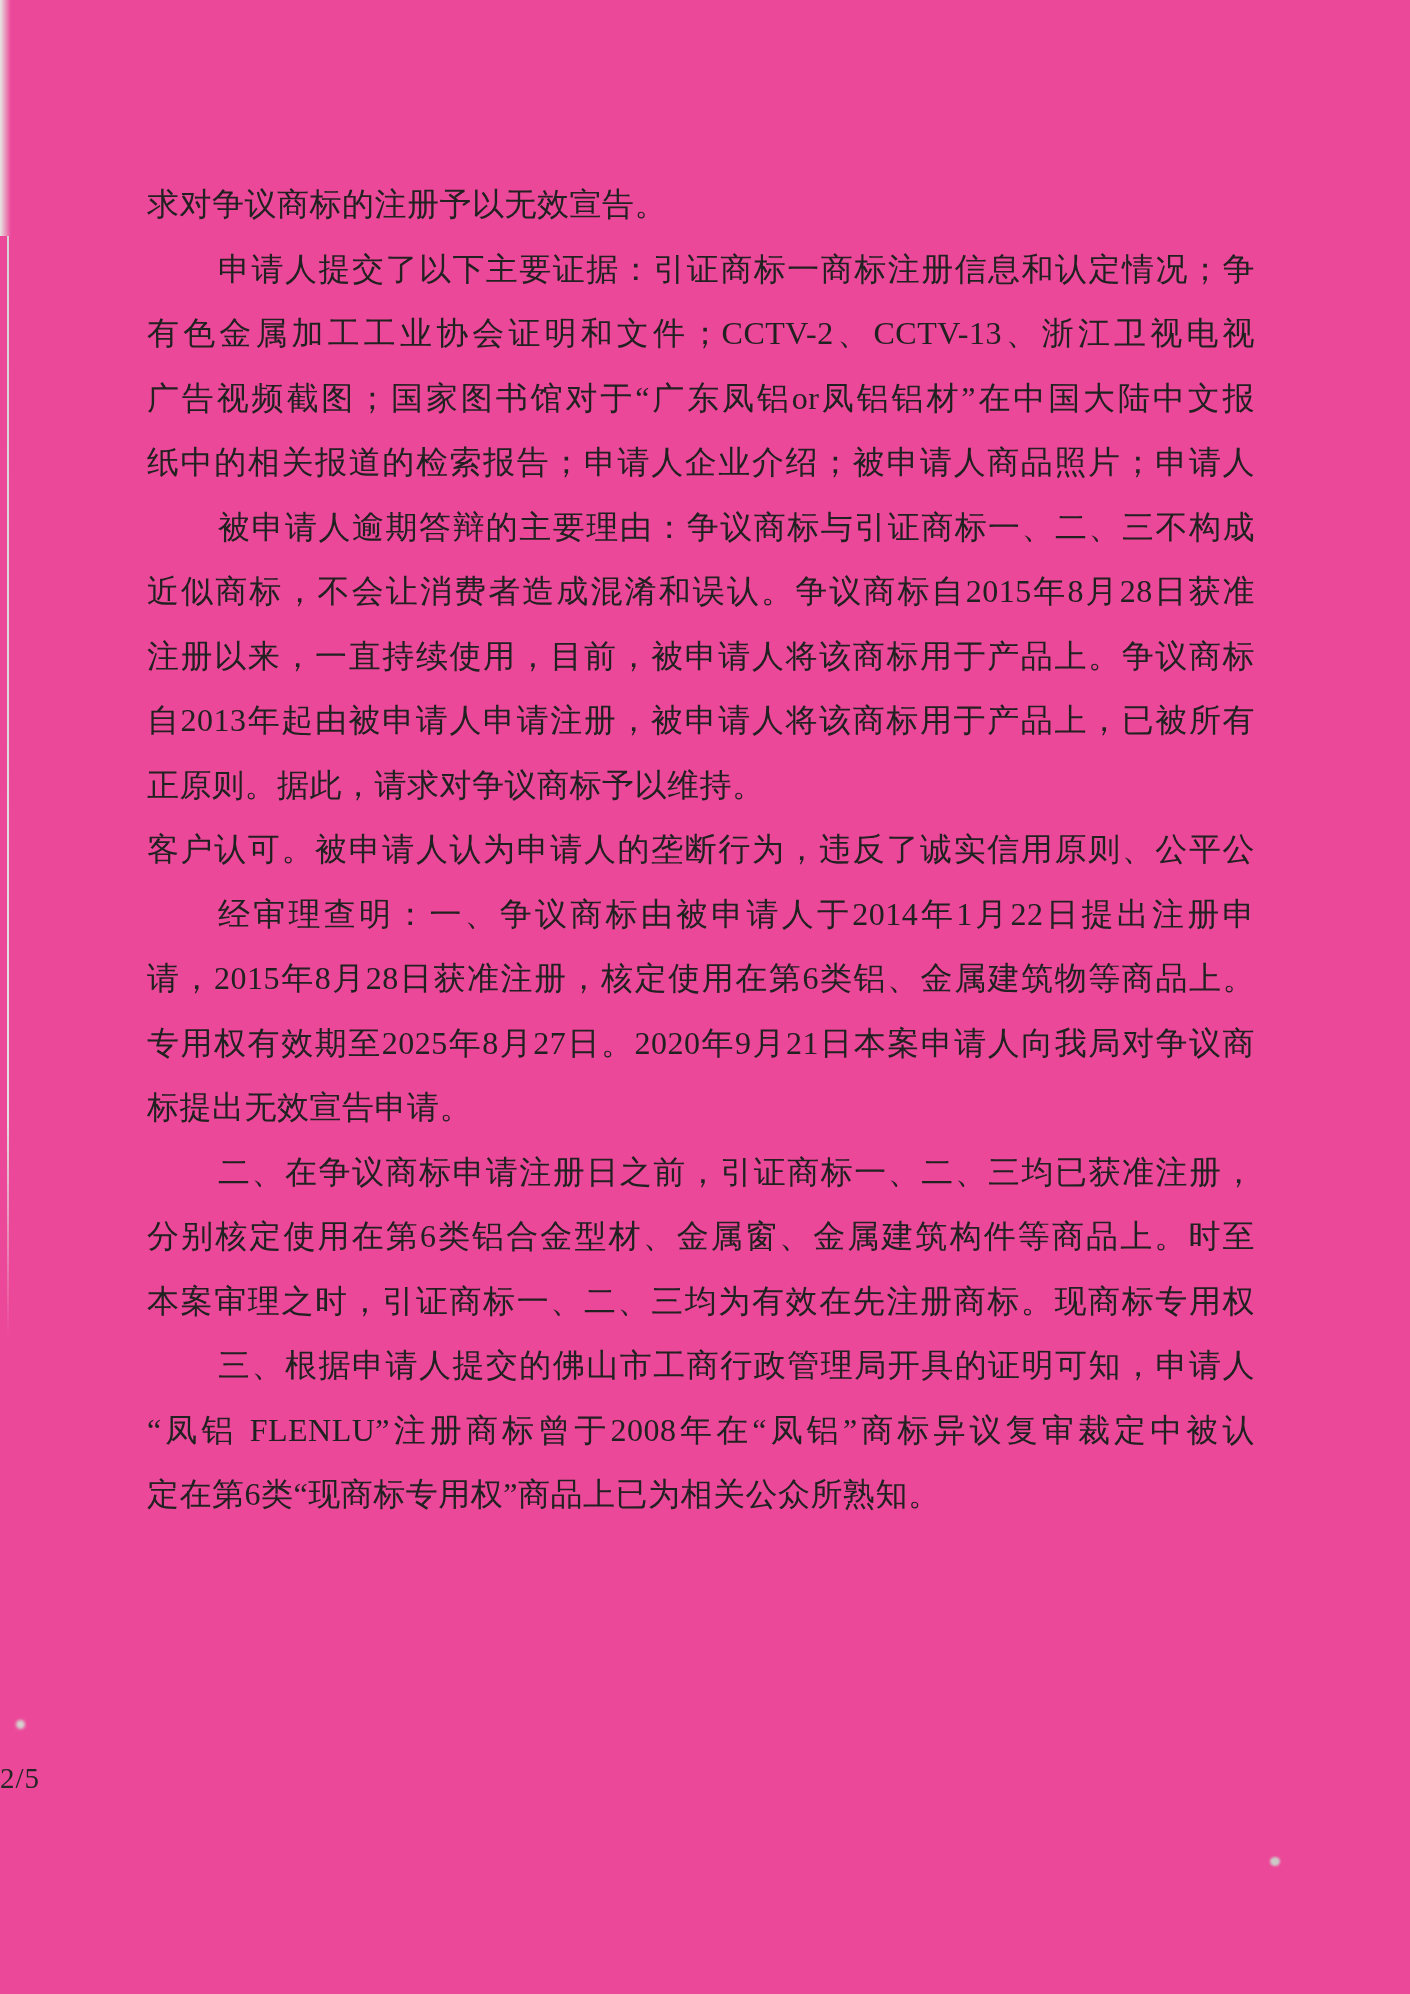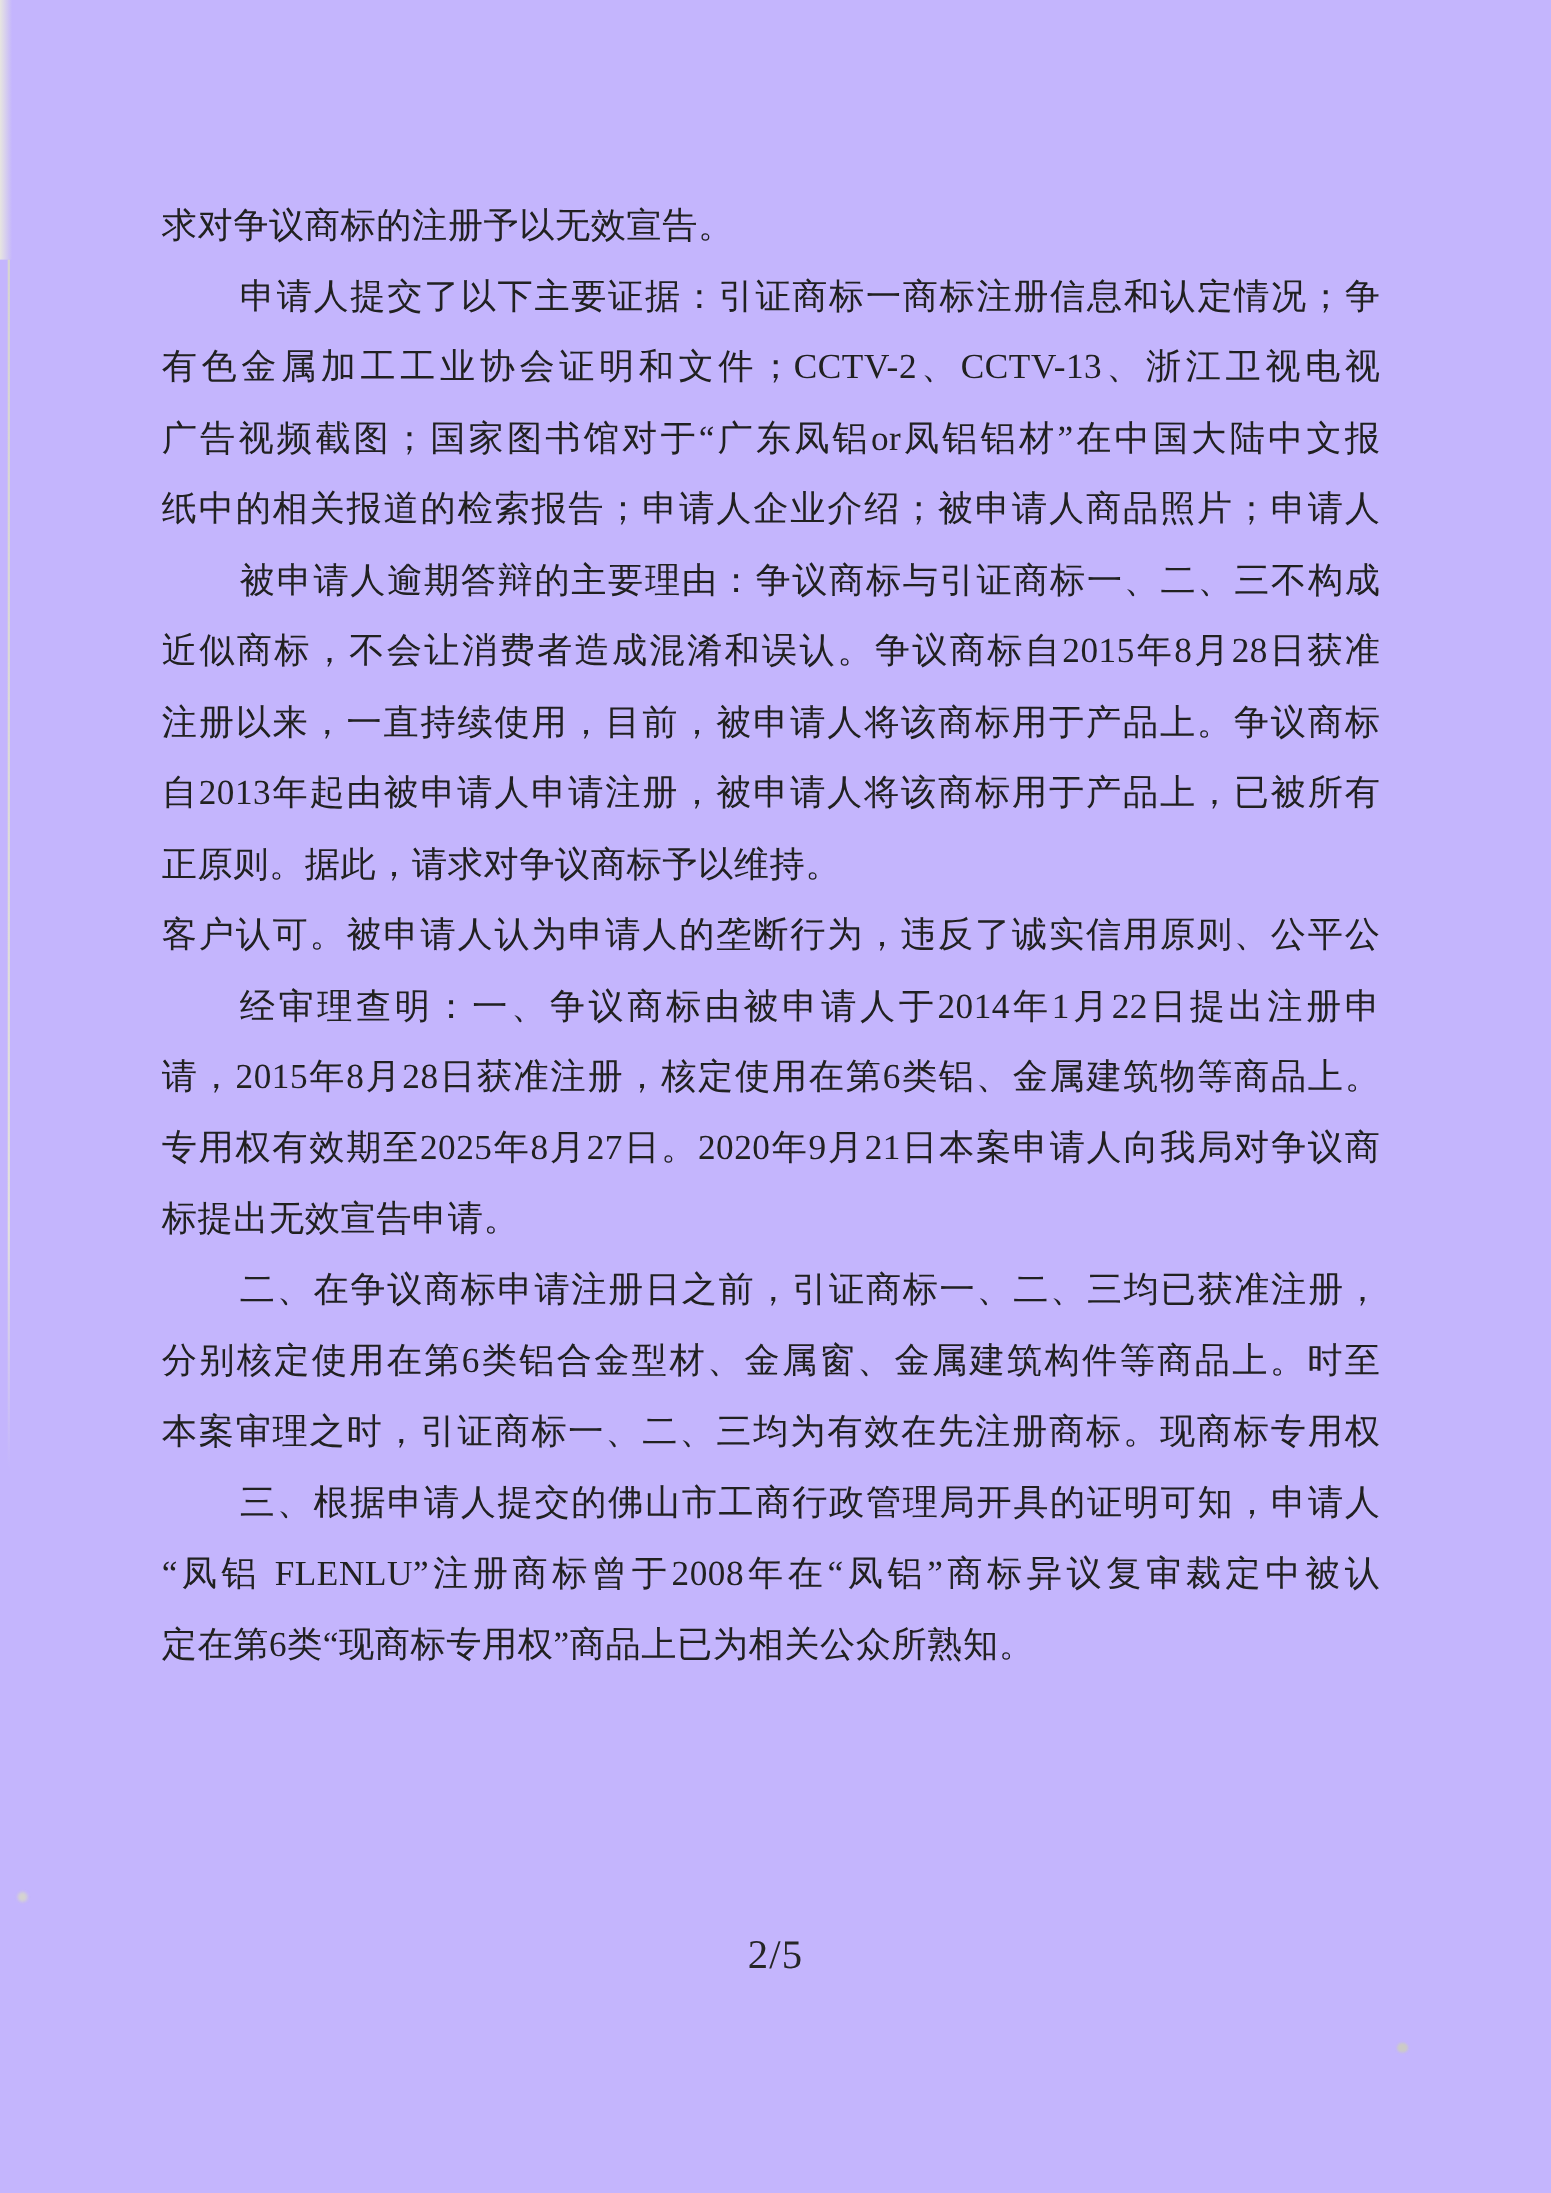--- a/index.html
+++ b/index.html
@@ -4,21 +4,21 @@
 <style>
   html, body {
     margin: 0;
     padding: 0;
     background: #fcfcfb;
   }
   .page {
     position: relative;
     width: 1410px;
     height: 1994px;
-    background: #c4b5fd;
+    background: #ec4899;
     overflow: hidden;
     font-family: "Liberation Serif", "DejaVu Serif", serif;
   }
   .text-block {
     position: absolute;
     left: 147px;
     top: 172px;
     width: 1108px;
     font-size: 32px;
     line-height: 64.5px;
@@ -34,22 +34,22 @@
     text-align-last: justify;
   }
   .line.ind {
     text-indent: 71px;
   }
   .footer {
     position: absolute;
     left: 0;
     right: 0;
     top: 1757px;
-    text-align: center;
-    font-size: 37px;
+    text-align: left;
+    font-size: 29px;
     line-height: 42px;
     color: #262626;
     letter-spacing: 1px;
   }
   
   .artifact { position: absolute; pointer-events: none; }
   .strip {
     left: 0; top: 0;
     width: 11px; height: 236px;
     background: linear-gradient(to right, #e7e5e1, rgba(252,252,251,0));

